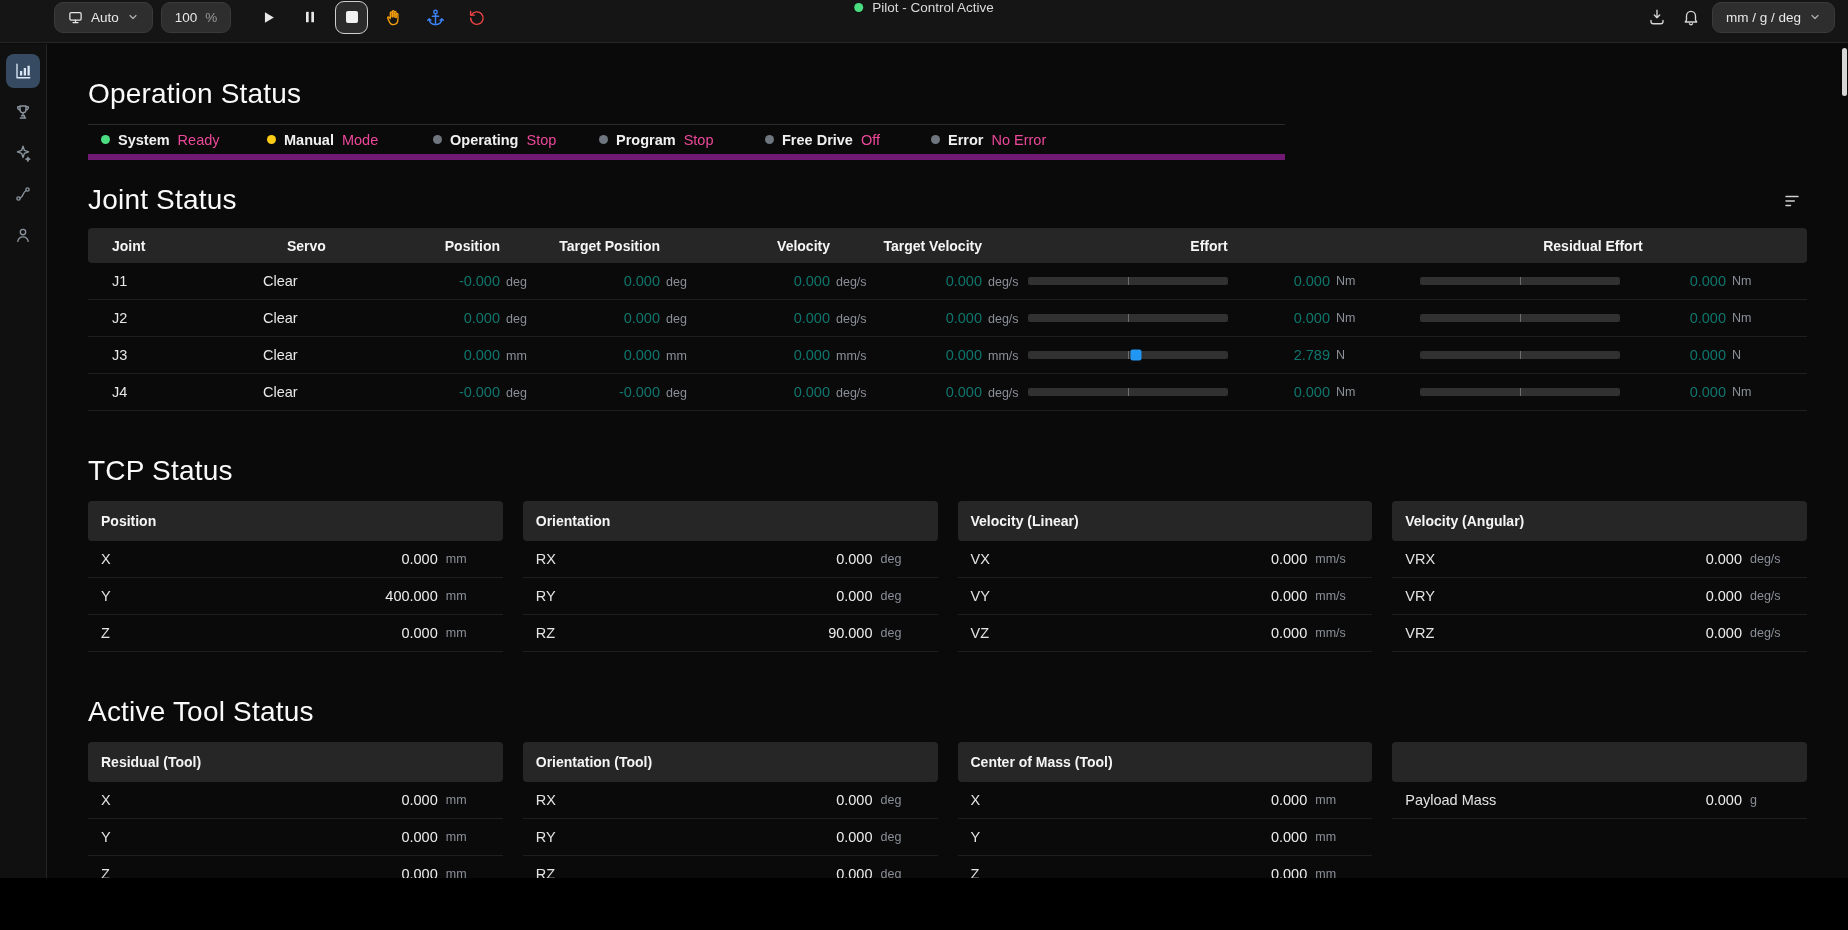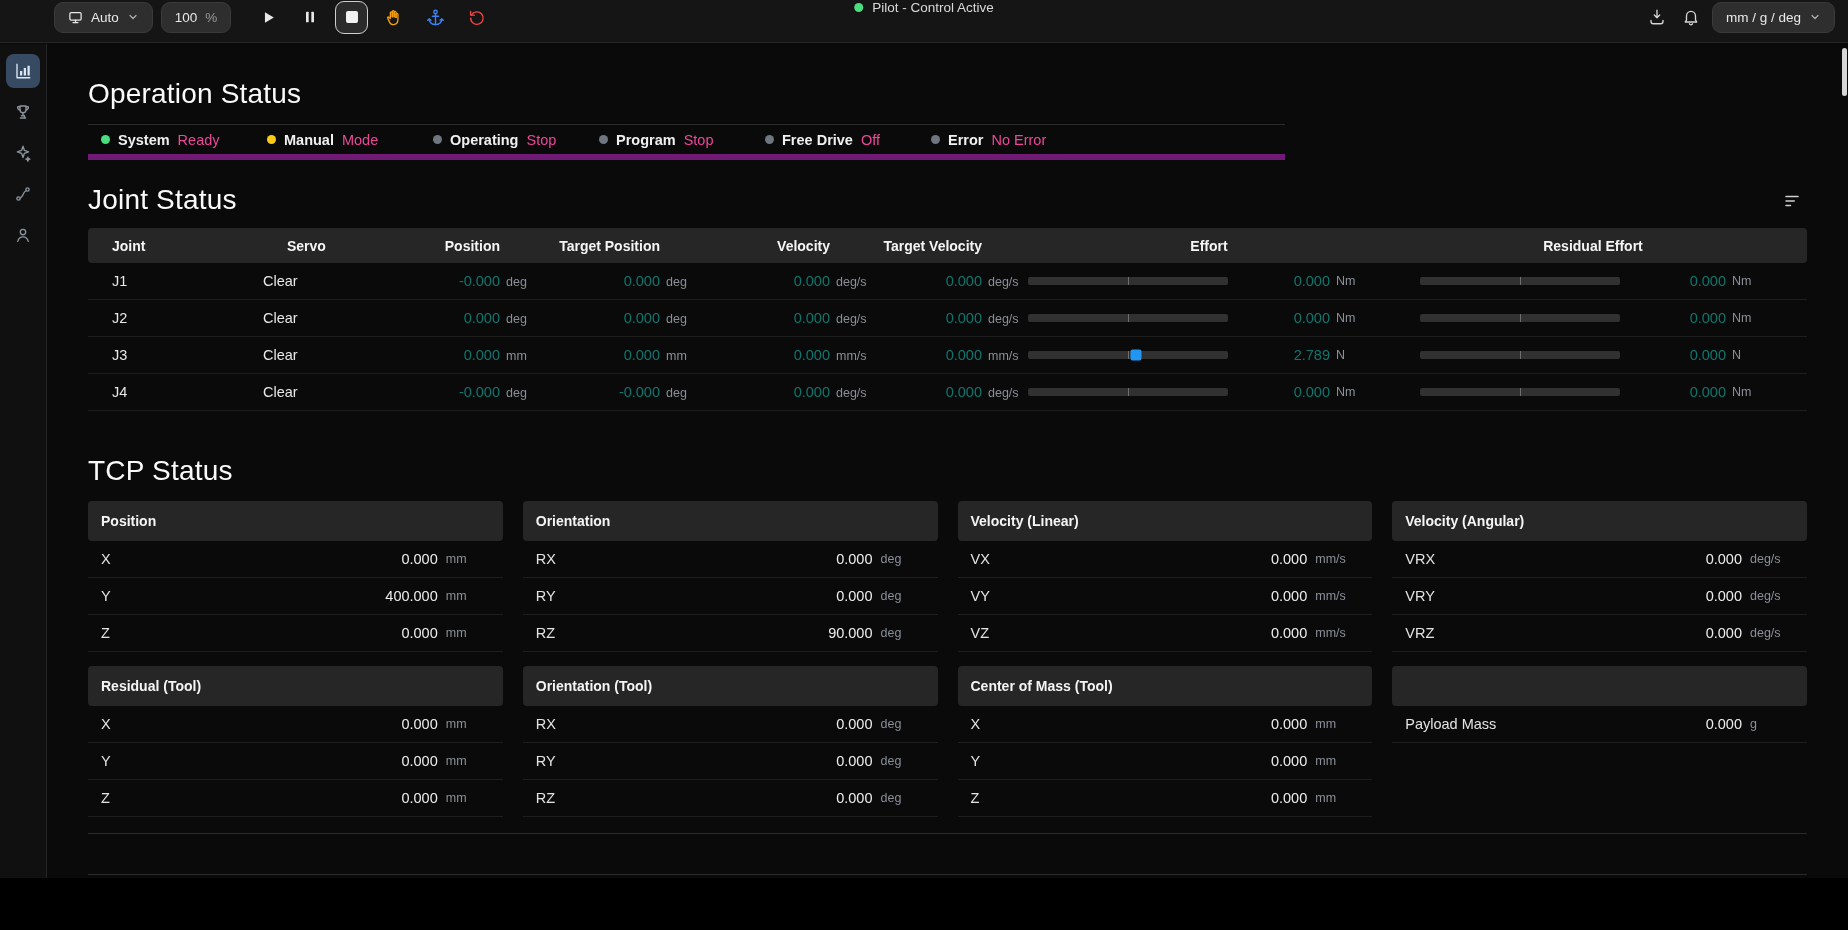--- a/index.html
+++ b/index.html
@@ -515,20 +515,21 @@
 
             <div class="prow">
               <span class="plabel">VRZ</span>
               <span class="pval">0.000</span>
               <span class="punit">deg/s</span>
             </div>
           </div>
       </section>
     </div>
 
+    <h1 class="sec sec2">Active Tool Status</h1>
     <div class="panel-grid">
       <section>
         <div class="panel-head">Residual (Tool)</div>
         <div>
 
             <div class="prow">
               <span class="plabel">X</span>
               <span class="pval">0.000</span>
               <span class="punit">mm</span>
             </div>

